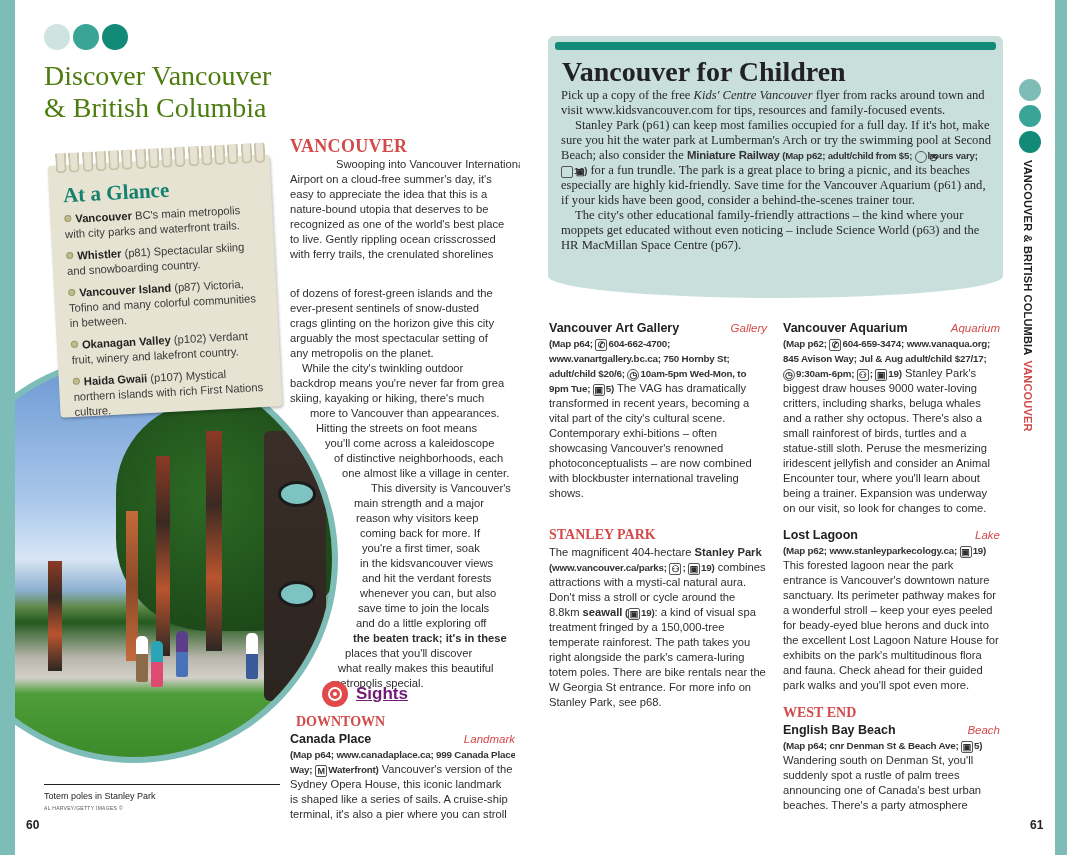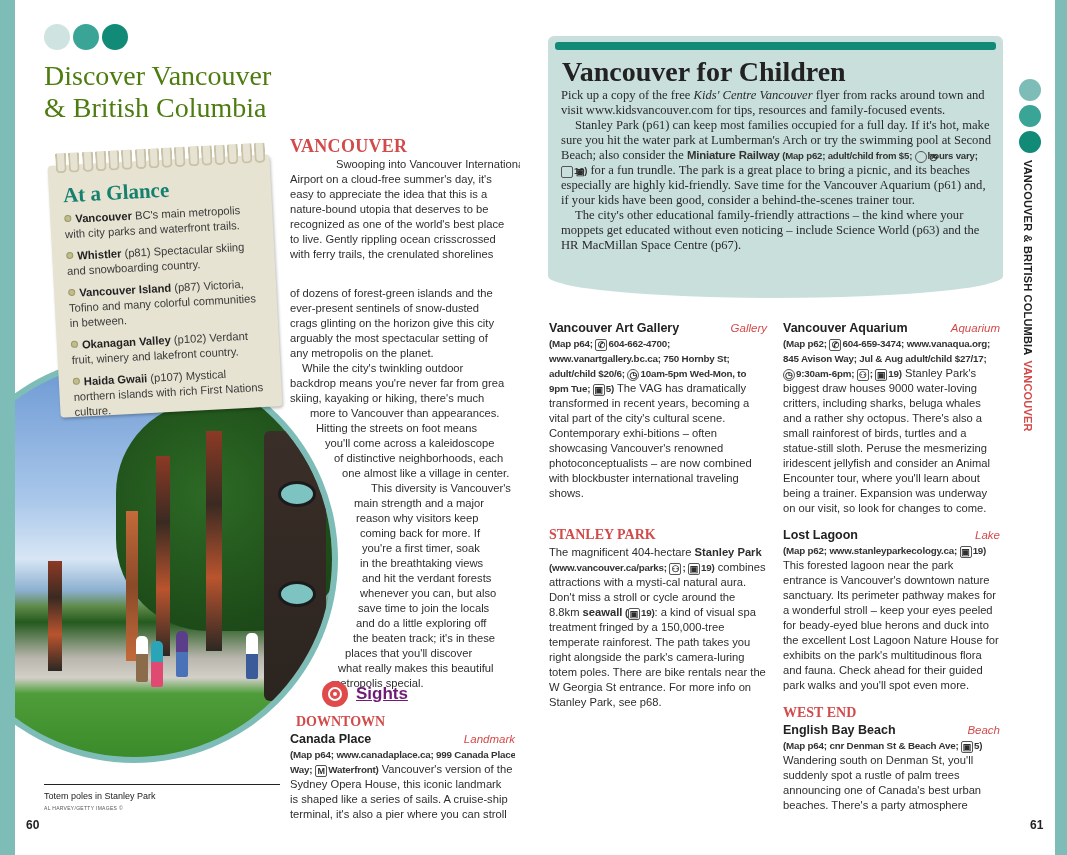--- a/index.html
+++ b/index.html
@@ -163,26 +163,26 @@
       <span class="flow-line" style="padding-left: 20px; overflow: hidden;">more to Vancouver than appearances.</span>
       <span class="flow-line" style="padding-left: 26px; overflow: hidden;">Hitting the streets on foot means</span>
       <span class="flow-line" style="padding-left: 35px; overflow: hidden;">you'll come across a kaleidoscope</span>
       <span class="flow-line" style="padding-left: 44px; overflow: hidden;">of distinctive neighborhoods, each</span>
       <span class="flow-line" style="padding-left: 52px; overflow: hidden;">one almost like a village in center.</span>
       <span class="flow-line" style="padding-left: 72px; overflow: hidden; text-align: center;">This diversity is Vancouver's</span>
       <span class="flow-line" style="padding-left: 64px; overflow: hidden;">main strength and a major</span>
       <span class="flow-line" style="padding-left: 66px; overflow: hidden;">reason why visitors keep</span>
       <span class="flow-line" style="padding-left: 70px; overflow: hidden;">coming back for more. If</span>
       <span class="flow-line" style="padding-left: 72px; overflow: hidden;">you're a first timer, soak</span>
-      <span class="flow-line" style="padding-left: 70px; overflow: hidden;">in the breathtaking views</span>
+      <span class="flow-line" style="padding-left: 70px; overflow: hidden;">in the kidsvancouver views</span>
       <span class="flow-line" style="padding-left: 72px; overflow: hidden;">and hit the verdant forests</span>
       <span class="flow-line" style="padding-left: 70px; overflow: hidden;">whenever you can, but also</span>
       <span class="flow-line" style="padding-left: 68px; overflow: hidden;">save time to join the locals</span>
       <span class="flow-line" style="padding-left: 66px; overflow: hidden;">and do a little exploring off</span>
-      <span class="flow-line" style="padding-left: 63px; overflow: hidden;">the beaten track; it's in these</span>
+      <span class="flow-line" style="padding-left: 63px; overflow: hidden; font-weight: bold;">the beaten track; it's in these</span>
       <span class="flow-line" style="padding-left: 55px; overflow: hidden;">places that you'll discover</span>
       <span class="flow-line" style="padding-left: 48px; overflow: hidden;">what really makes this beautiful</span>
       <span class="flow-line" style="padding-left: 41px; overflow: hidden;">metropolis special.</span>
     </div>
 </div>
 
 <div class="sights">
   <span class="sights-icon"></span>
   <span class="sights-label">Sights</span>
 </div>

